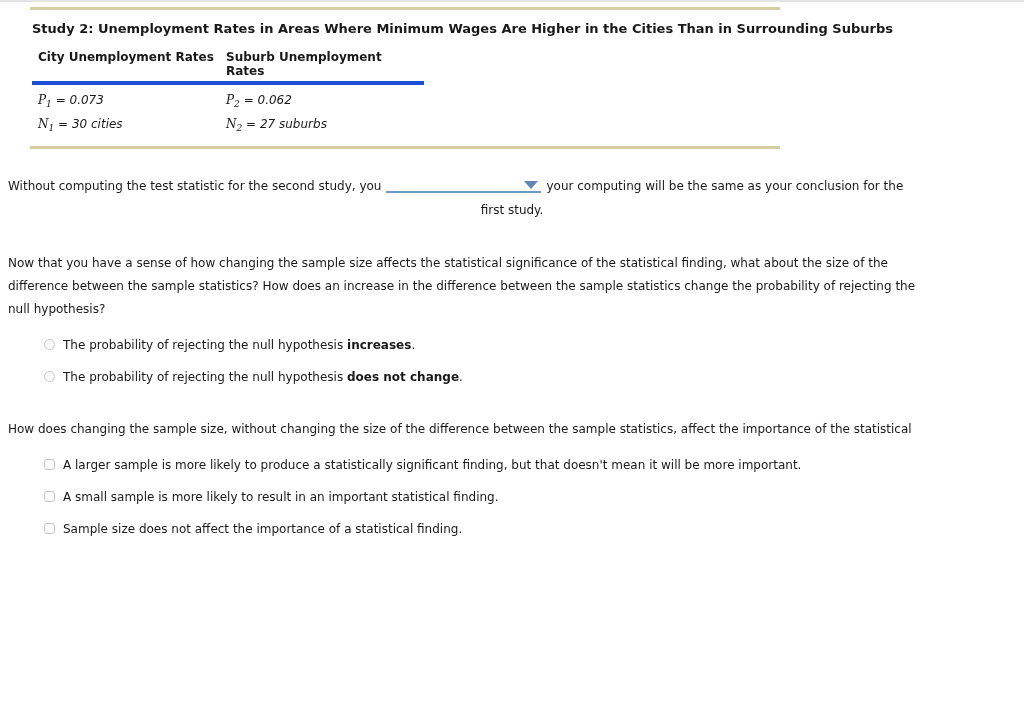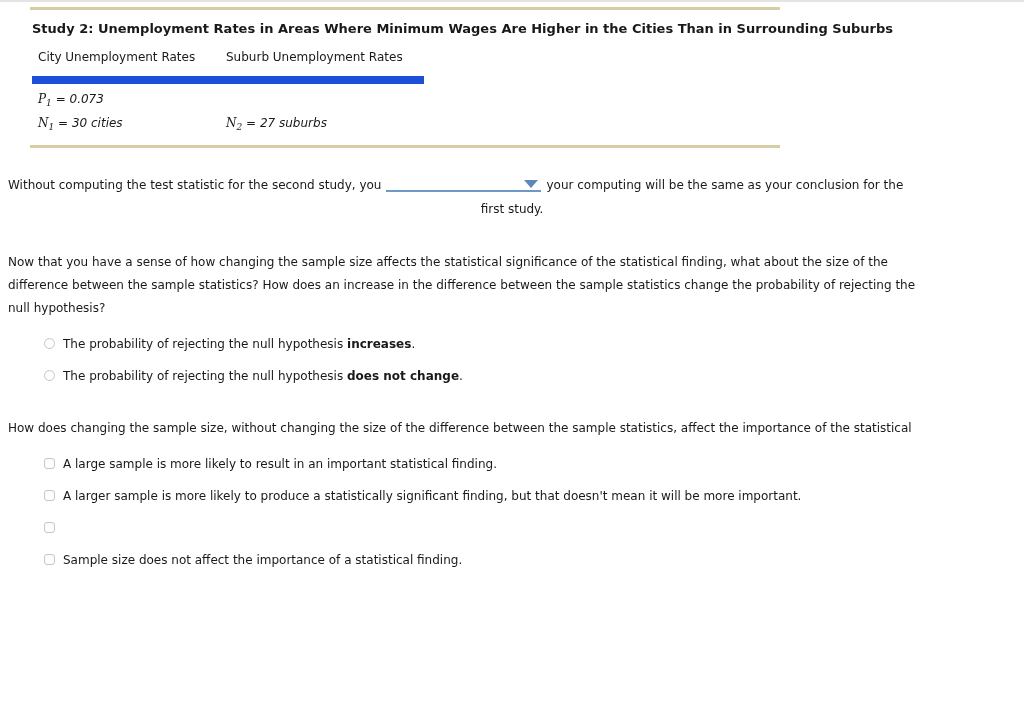--- a/index.html
+++ b/index.html
@@ -13,22 +13,22 @@
   .top-rule { width: 100%; height: 2px; background: #e4e4e4; }
   .content { padding-left: 8px; width: 1016px; }
 
   
   .study { margin: 5px 0 0 22px; width: 750px; }
   .tan-rule { height: 3px; background: #d6cda2; }
   .study-title { font-size: 13px; font-weight: bold; margin: 11px 0 0 2px; white-space: nowrap; }
   .tbl { margin: 8px 0 0 2px; width: 392px; }
   .tbl-head {
     display: grid; grid-template-columns: 188px 1fr;
-    font-weight: normal; padding: 6px 0 12px 6px;
-    border-bottom: 8px solid #1d4ed8;
+    font-weight: bold; padding: 6px 0 3px 6px;
+    border-bottom: 4px solid #1d4ed8;
   }
   .tbl-row { display: grid; grid-template-columns: 188px 1fr; padding: 8px 0 0 6px; font-style: italic; }
   .var { font-family: "DejaVu Serif", "Liberation Serif", serif; }
   .var sub { font-size: 9px; }
   .study .tan-rule.bottom { margin-top: 12px; }
 
   
   .q1 { margin: 56px 0 0 0; }
   .q-line { line-height: 16px; }
   .q1 .line2 { margin-top: 9px; }
@@ -72,20 +72,21 @@
   <section class="study">
     <div class="tan-rule"></div>
     <div class="study-title">Study 2: Unemployment Rates in Areas Where Minimum Wages Are Higher in the Cities Than in Surrounding Suburbs</div>
     <div class="tbl">
       <div class="tbl-head">
         <div>City Unemployment Rates</div>
         <div>Suburb Unemployment Rates</div>
       </div>
       <div class="tbl-row">
         <div><span class="var"><span>P</span><sub>1</sub></span><span> = 0.073</span></div>
+        <div><span class="var"><span>P</span><sub>2</sub></span><span> = 0.062</span></div>
       </div>
       <div class="tbl-row">
         <div><span class="var"><span>N</span><sub>1</sub></span><span> = 30 cities</span></div>
         <div><span class="var"><span>N</span><sub>2</sub></span><span> = 27 suburbs</span></div>
       </div>
     </div>
     <div class="tan-rule bottom"></div>
   </section>
 
 
@@ -110,26 +111,23 @@
       <span class="radio"></span><span><span>The probability of rejecting the null hypothesis </span><span class="b">does not change</span><span>.</span></span>
     </div>
   </div>
 
   <div class="para" style="margin-top:33px;">
     <div>How does changing the sample size, without changing the size of the difference between the sample statistics, affect the importance of the statistical</div>
   </div>
 
   <div class="opt-group">
     <div class="opt">
-      <span class="checkbox"></span><span>A large sample is more likely to result in an important statistical finding.</span>
-    </div>
-    <div class="opt">
       <span class="checkbox"></span><span>A larger sample is more likely to produce a statistically significant finding, but that doesn't mean it will be more important.</span>
     </div>
     <div class="opt">
-      <span class="checkbox"></span>
+      <span class="checkbox"></span><span>A small sample is more likely to result in an important statistical finding.</span>
     </div>
     <div class="opt">
       <span class="checkbox"></span><span>Sample size does not affect the importance of a statistical finding.</span>
     </div>
   </div>
 
 </div>
 
 </body></html>

